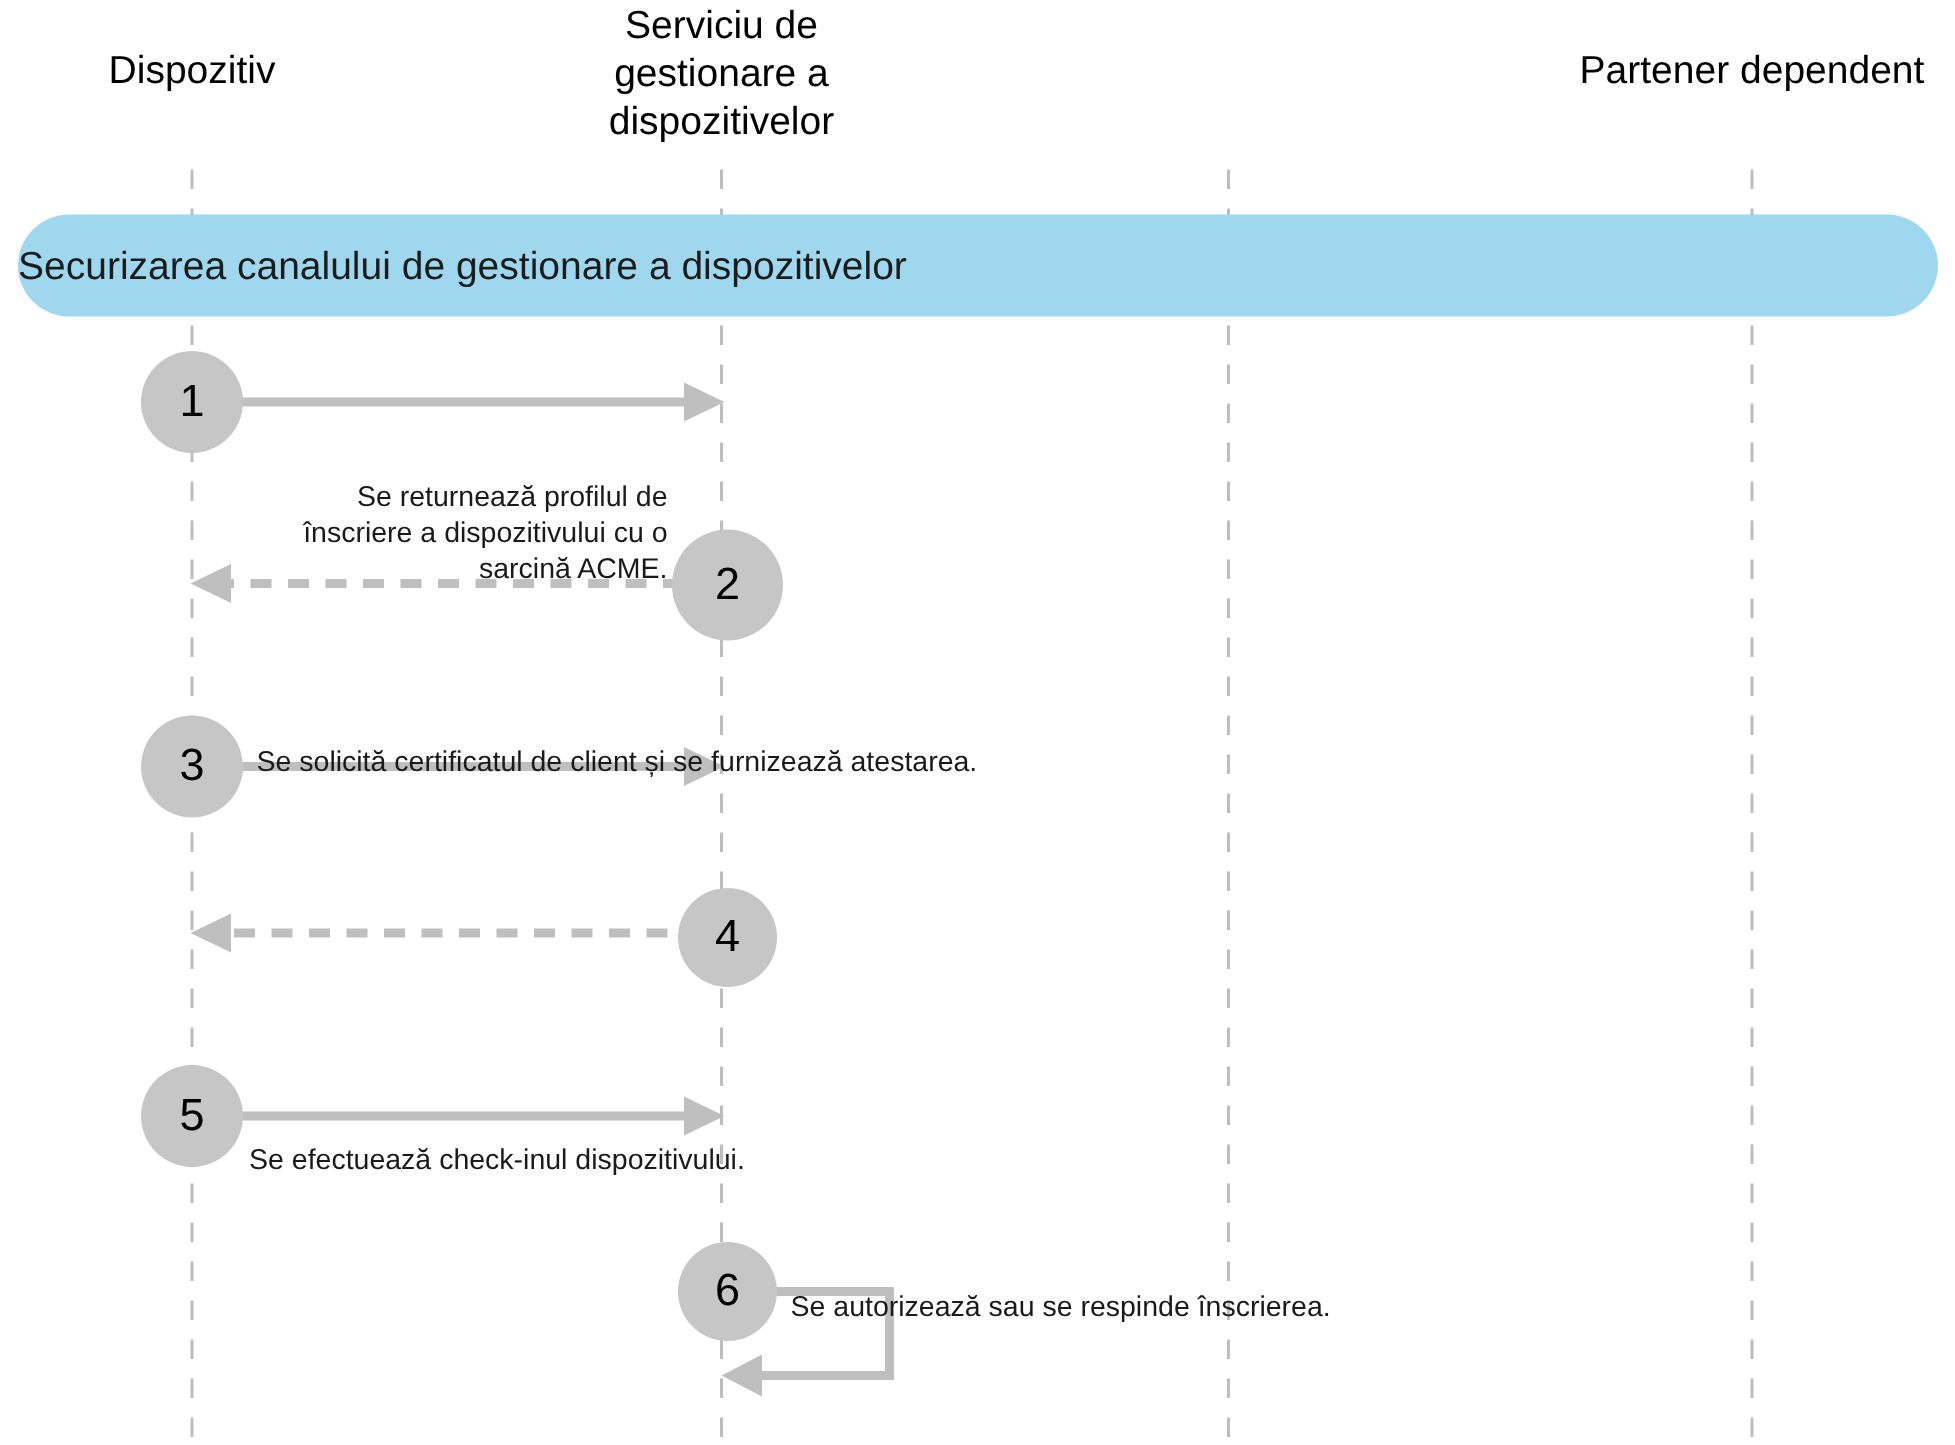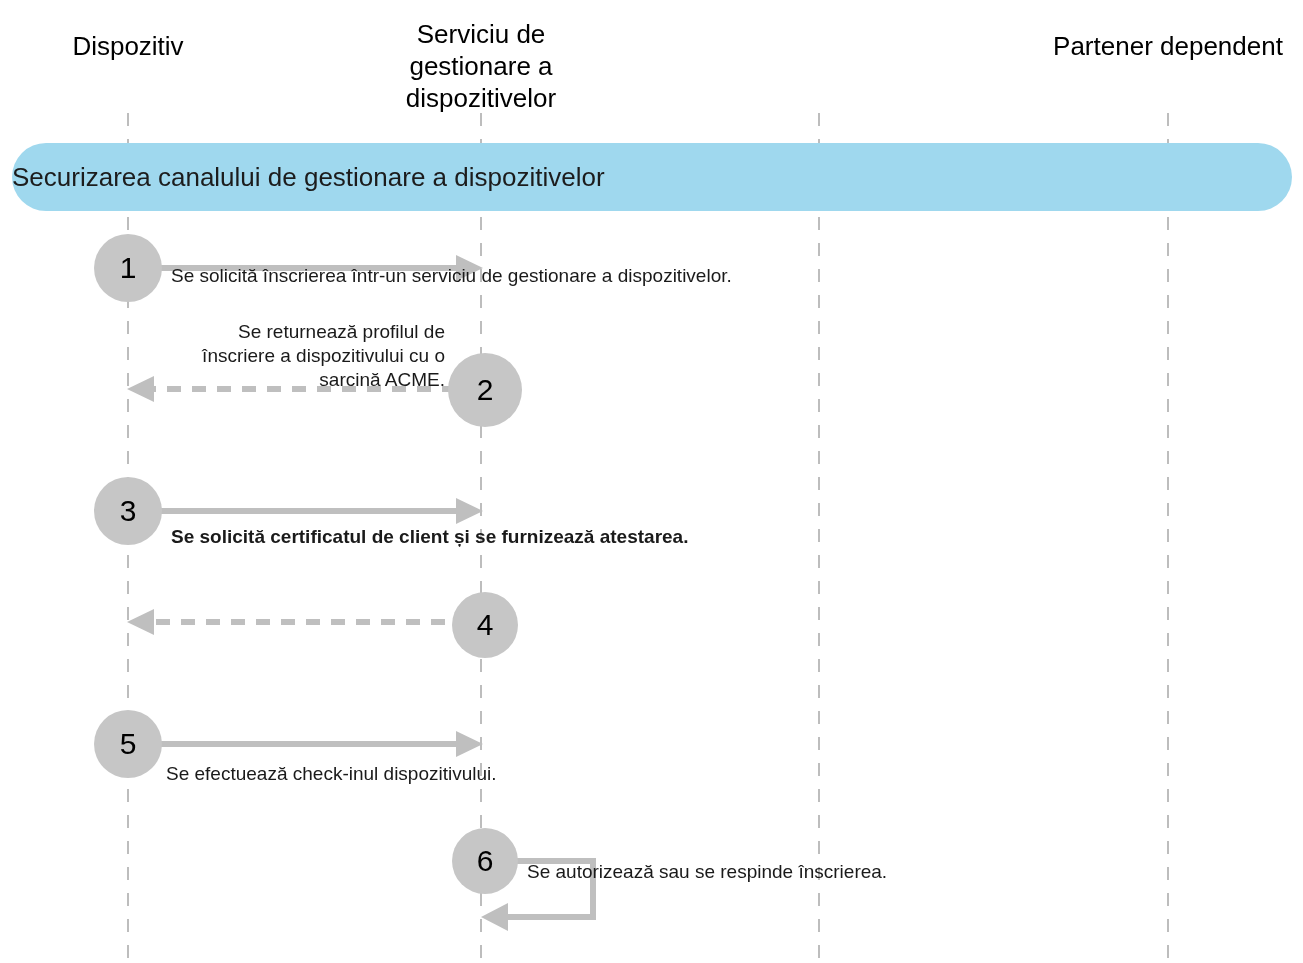--- a/index.html
+++ b/index.html
@@ -129,21 +129,21 @@
     </g>
     <circle cx="485" cy="861" r="33" fill="#c6c6c6"></circle>
   </svg>
 
   <div class="layer-text">
 
     <div class="actor-label" style="left:18px; top:30px; width:220px;">
       <span>Dispozitiv</span>
     </div>
 
-    <div class="actor-label" style="left:371px; top:0px; width:220px;margin-top:18px;">
+    <div class="actor-label" style="left:371px; top:0px; width:220px;">
       <span>Serviciu de gestionare a dispozitivelor</span>
     </div>
 
 
     <div class="actor-label" style="left:1028px; top:30px; width:280px;">
       <span>Partener dependent</span>
     </div>
 
     <div class="banner-label" style="left:12px; top:162px; width:1280px;">
       <span>Securizarea canalului de gestionare a dispozitivelor</span>
@@ -161,31 +161,28 @@
     <div class="step-num" style="left:452px; top:592px; width:66px; height:66px;">
       <span>4</span>
     </div>
     <div class="step-num" style="left:94px; top:710px; width:68px; height:68px;">
       <span>5</span>
     </div>
     <div class="step-num" style="left:452px; top:828px; width:66px; height:66px;">
       <span>6</span>
     </div>
 
-    <div class="msg-label msg-left" style="left:171px; top:240px; width:700px;">
-      <span>Se solicită înscrierea într-un serviciu de gestionare a dispozitivelor.</span>
-    </div>
 
     <div class="msg-label msg-right" style="left:100px; top:296px; width:345px;">
       <span>Se returnează profilul de
 înscriere a dispozitivului cu o
 sarcină ACME.</span>
     </div>
 
-    <div class="msg-label msg-left" style="left:171px; top:501px; width:700px;font-weight:bold;">
+    <div class="msg-label msg-left" style="left:171px; top:473px; width:700px;">
       <span>Se solicită certificatul de client și se furnizează atestarea.</span>
     </div>
 
 
     <div class="msg-label msg-left" style="left:166px; top:738px; width:700px;">
       <span>Se efectuează check-inul dispozitivului.</span>
     </div>
 
     <div class="msg-label msg-left" style="left:527px; top:836px; width:600px;">
       <span>Se autorizează sau se respinde înscrierea.</span>

